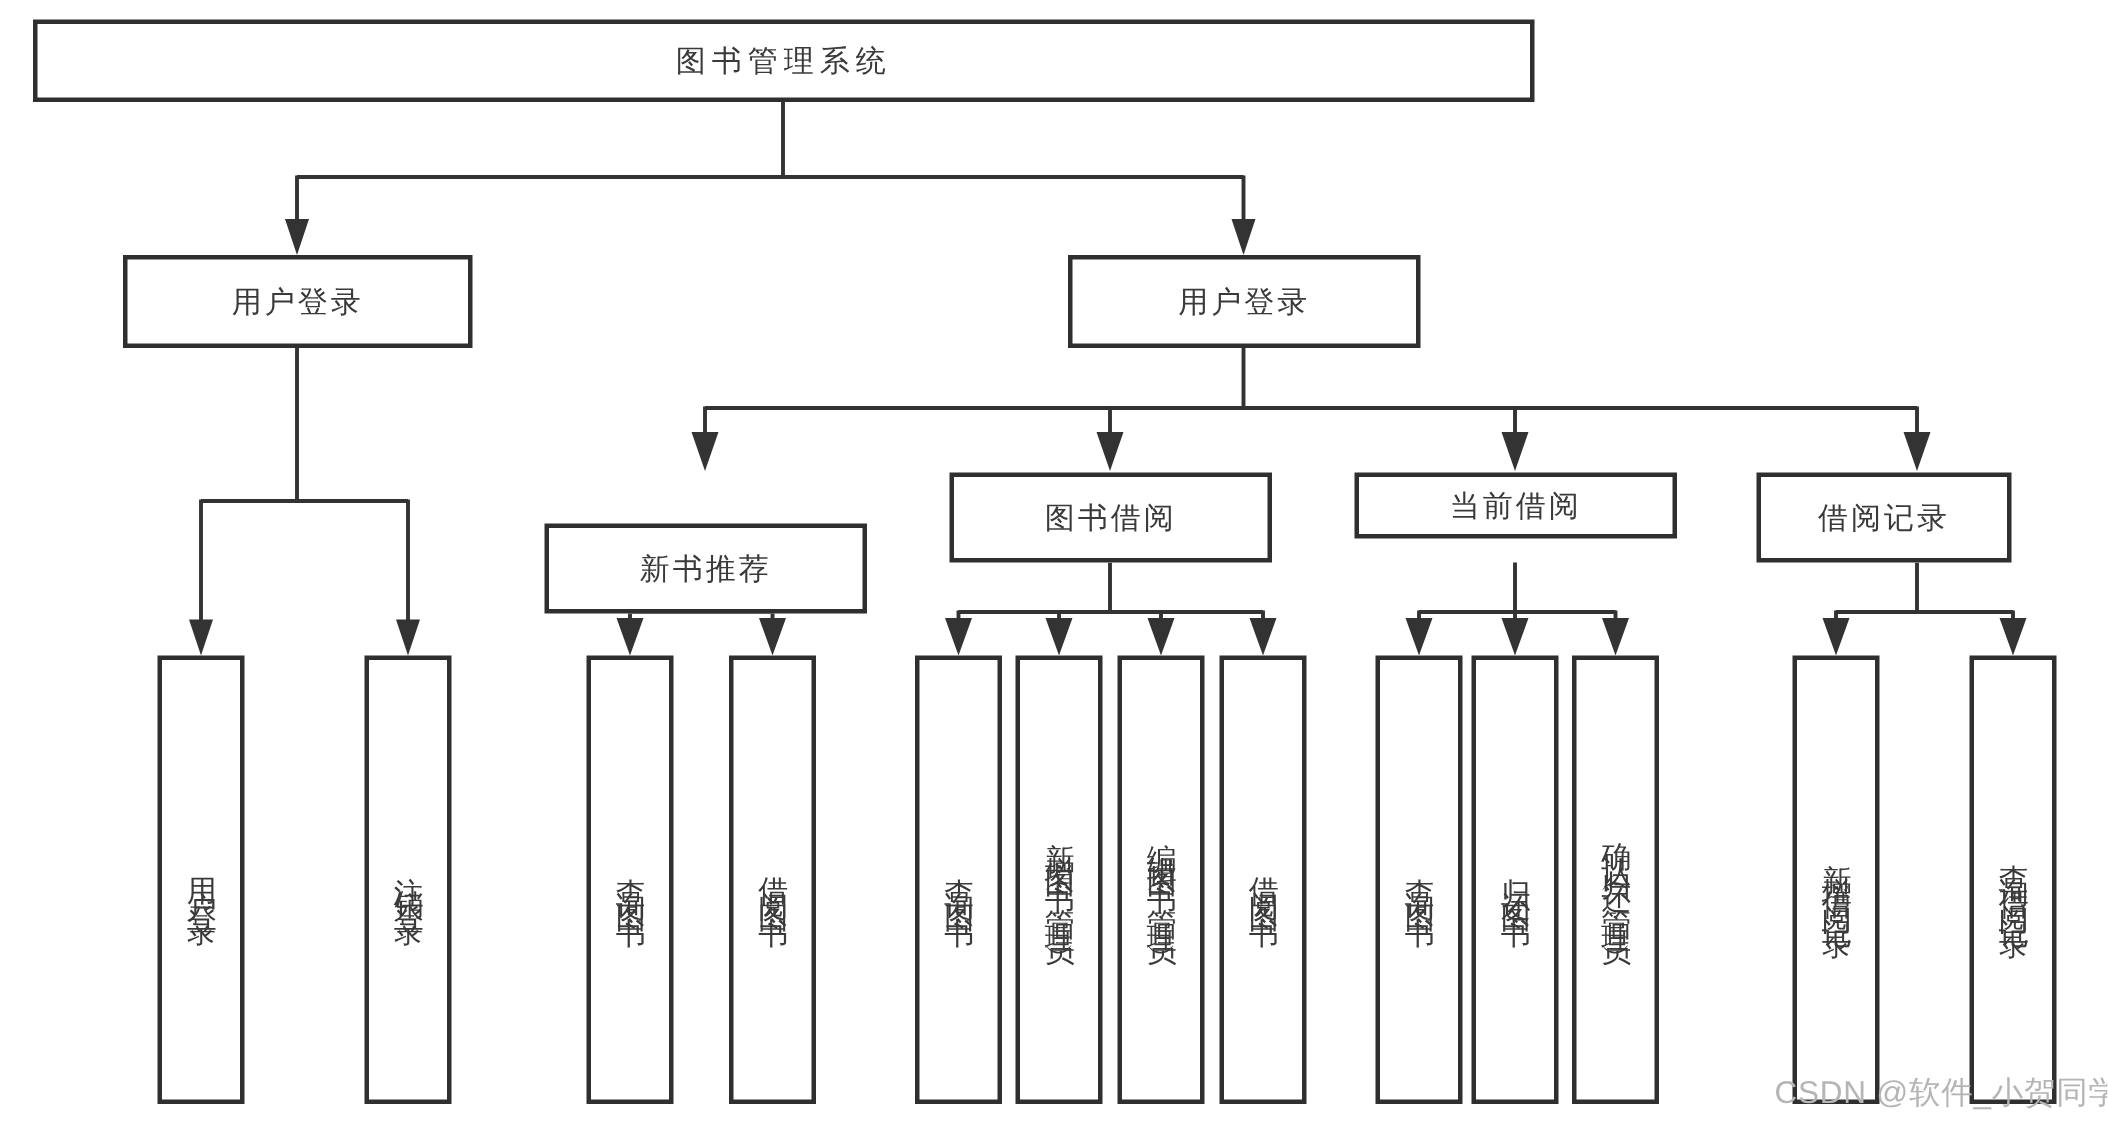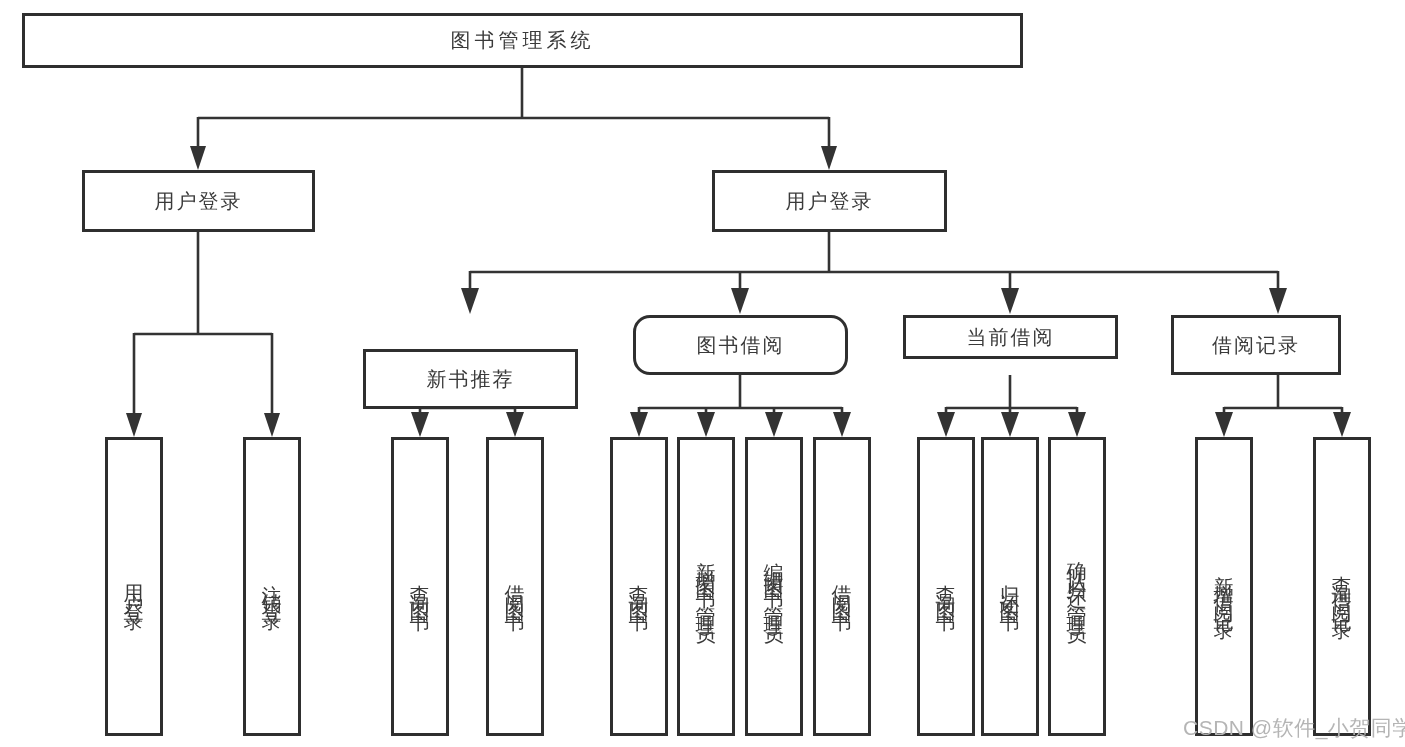--- a/index.html
+++ b/index.html
@@ -124,21 +124,21 @@
       <polygon points="1342,437 1333,412 1351,412"></polygon>
     </g>
   </svg>
 
   <div class="node h root" style="left:22px; top:13px; width:1001px; height:55px;">图书管理系统</div>
 
   <div class="node h" style="left:82px; top:170px; width:233px; height:62px;">用户登录</div>
   <div class="node h" style="left:712px; top:170px; width:235px; height:62px;">用户登录</div>
 
   <div class="node h" style="left:363px; top:315px; width:215px; height:60px;margin-top:34px;">新书推荐</div>
-  <div class="node h" style="left:633px; top:315px; width:215px; height:60px;border-radius:17px;">图书借阅</div>
+  <div class="node h" style="left:633px; top:315px; width:215px; height:60px;">图书借阅</div>
   <div class="node h" style="left:903px; top:315px; width:215px; height:44px;">当前借阅</div>
   <div class="node h" style="left:1171px; top:315px; width:170px; height:60px;">借阅记录</div>
 
   <div class="node v" style="left:105px; top:437px; width:58px; height:299px;">用户登录</div>
   <div class="node v" style="left:243px; top:437px; width:58px; height:299px;">注销登录</div>
 
   <div class="node v" style="left:391px; top:437px; width:58px; height:299px;">查询图书</div>
   <div class="node v" style="left:486px; top:437px; width:58px; height:299px;">借阅图书</div>
 
   <div class="node v" style="left:610px; top:437px; width:58px; height:299px;">查询图书</div>

